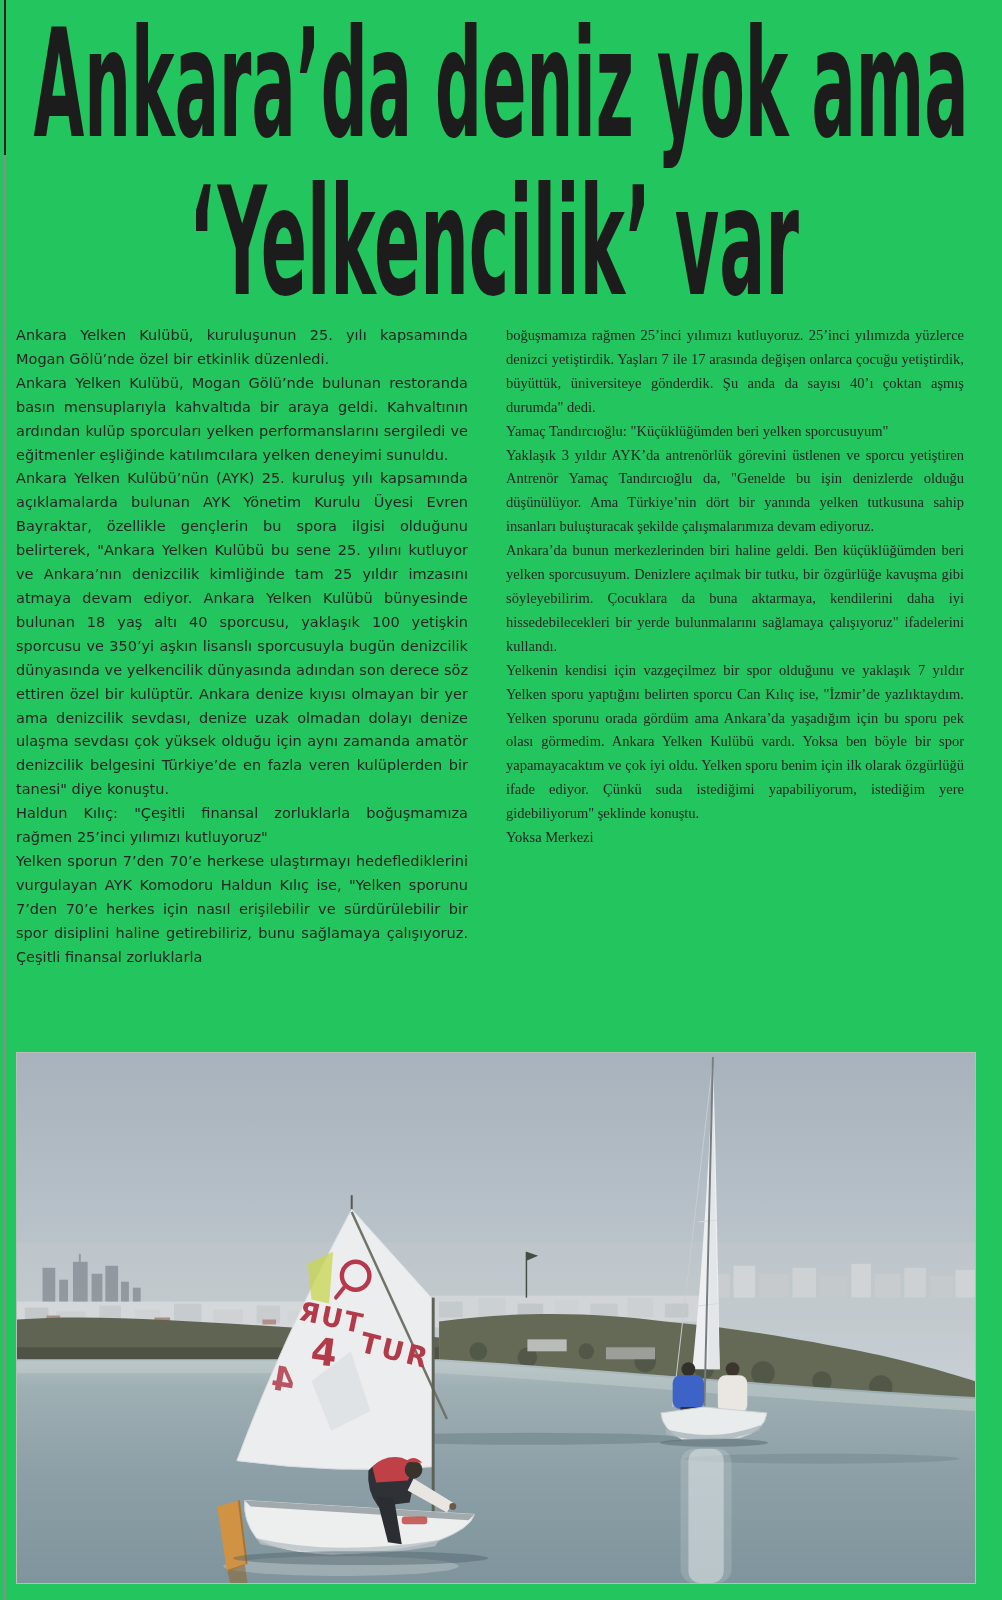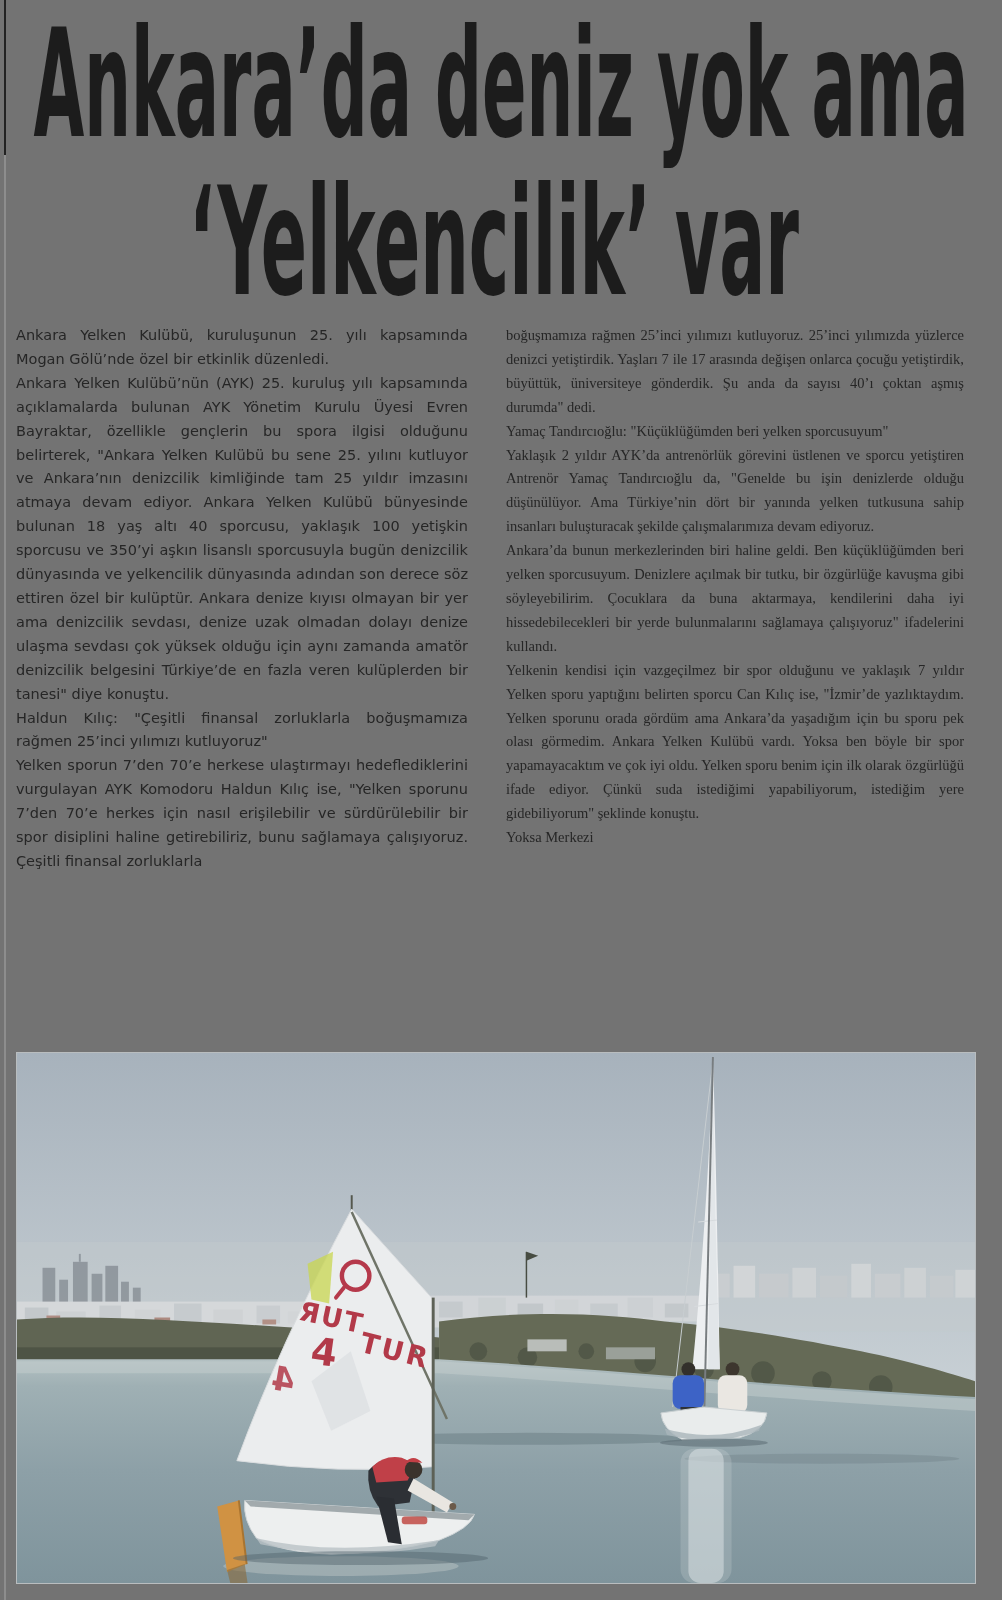--- a/index.html
+++ b/index.html
@@ -5,21 +5,21 @@
   html,body{
     margin:0; padding:0;
     width:1002px; height:1600px;
     background:#ffffff;
     overflow:hidden;
     font-family:"DejaVu Sans", sans-serif;
   }
   .page{
     position:relative;
     width:1002px; height:1600px;
-    background:#737373;
+    background:#22c55e;
   }
   .left-rule{
     position:absolute; left:4px; top:0;
     width:2px; height:1600px;
     background:linear-gradient(#222222 0 155px, #8d8d8d 155px 100%);
   }
   .content{
     position:absolute; left:16px; top:0;
     width:970px;
   }
@@ -70,28 +70,29 @@
     <header class="headline">
       <svg width="970" height="300" viewBox="0 0 970 300">
         <text class="hl-text" x="485" y="130" font-size="150" text-anchor="middle" textLength="935" lengthAdjust="spacingAndGlyphs">Ankara’da deniz yok ama</text>
         <text class="hl-text" x="478" y="288" font-size="150" text-anchor="middle" textLength="610" lengthAdjust="spacingAndGlyphs">‘Yelkencilik’ var</text>
       </svg>
     </header>
 
     <main class="columns">
       <div class="col col-left">
         <p>Ankara Yelken Kulübü, kuruluşunun 25. yılı kapsamında Mogan Gölü’nde özel bir etkinlik düzenledi.</p>
+        <p>Ankara Yelken Kulübü, Mogan Gölü’nde bulunan restoranda basın mensuplarıyla kahvaltıda bir araya geldi. Kahvaltının ardından kulüp sporcuları yelken performanslarını sergiledi ve eğitmenler eşliğinde katılımcılara yelken deneyimi sunuldu.</p>
         <p>Ankara Yelken Kulübü’nün (AYK) 25. kuruluş yılı kapsamında açıklamalarda bulunan AYK Yönetim Kurulu Üyesi Evren Bayraktar, özellikle gençlerin bu spora ilgisi olduğunu belirterek, "Ankara Yelken Kulübü bu sene 25. yılını kutluyor ve Ankara’nın denizcilik kimliğinde tam 25 yıldır imzasını atmaya devam ediyor. Ankara Yelken Kulübü bünyesinde bulunan 18 yaş altı 40 sporcusu, yaklaşık 100 yetişkin sporcusu ve 350’yi aşkın lisanslı sporcusuyla bugün denizcilik dünyasında ve yelkencilik dünyasında adından son derece söz ettiren özel bir kulüptür. Ankara denize kıyısı olmayan bir yer ama denizcilik sevdası, denize uzak olmadan dolayı denize ulaşma sevdası çok yüksek olduğu için aynı zamanda amatör denizcilik belgesini Türkiye’de en fazla veren kulüplerden bir tanesi" diye konuştu.</p>
         <p>Haldun Kılıç: "Çeşitli finansal zorluklarla boğuşmamıza rağmen 25’inci yılımızı kutluyoruz"</p>
         <p>Yelken sporun 7’den 70’e herkese ulaştırmayı hedeflediklerini vurgulayan AYK Komodoru Haldun Kılıç ise, "Yelken sporunu 7’den 70’e herkes için nasıl erişilebilir ve sürdürülebilir bir spor disiplini haline getirebiliriz, bunu sağlamaya çalışıyoruz. Çeşitli finansal zorluklarla</p>
       </div>
       <div class="col col-right">
         <p>boğuşmamıza rağmen 25’inci yılımızı kutluyoruz. 25’inci yılımızda yüzlerce denizci yetiştirdik. Yaşları 7 ile 17 arasında değişen onlarca çocuğu yetiştirdik, büyüttük, üniversiteye gönderdik. Şu anda da sayısı 40’ı çoktan aşmış durumda" dedi.</p>
         <p>Yamaç Tandırcıoğlu: "Küçüklüğümden beri yelken sporcusuyum"</p>
-        <p>Yaklaşık 2 yıldır AYK’da antrenörlük görevini üstlenen ve sporcu yetiştiren Antrenör Yamaç Tandırcıoğlu da, "Genelde bu işin denizlerde olduğu düşünülüyor. Ama Türkiye’nin dört bir yanında yelken tutkusuna sahip insanları buluşturacak şekilde çalışmalarımıza devam ediyoruz.</p>
+        <p>Yaklaşık 3 yıldır AYK’da antrenörlük görevini üstlenen ve sporcu yetiştiren Antrenör Yamaç Tandırcıoğlu da, "Genelde bu işin denizlerde olduğu düşünülüyor. Ama Türkiye’nin dört bir yanında yelken tutkusuna sahip insanları buluşturacak şekilde çalışmalarımıza devam ediyoruz.</p>
         <p>Ankara’da bunun merkezlerinden biri haline geldi. Ben küçüklüğümden beri yelken sporcusuyum. Denizlere açılmak bir tutku, bir özgürlüğe kavuşma gibi söyleyebilirim. Çocuklara da buna aktarmaya, kendilerini daha iyi hissedebilecekleri bir yerde bulunmalarını sağlamaya çalışıyoruz" ifadelerini kullandı.</p>
         <p>Yelkenin kendisi için vazgeçilmez bir spor olduğunu ve yaklaşık 7 yıldır Yelken sporu yaptığını belirten sporcu Can Kılıç ise, "İzmir’de yazlıktaydım. Yelken sporunu orada gördüm ama Ankara’da yaşadığım için bu sporu pek olası görmedim. Ankara Yelken Kulübü vardı. Yoksa ben böyle bir spor yapamayacaktım ve çok iyi oldu. Yelken sporu benim için ilk olarak özgürlüğü ifade ediyor. Çünkü suda istediğimi yapabiliyorum, istediğim yere gidebiliyorum" şeklinde konuştu.</p>
         <p>Yoksa Merkezi</p>
       </div>
     </main>
 
     <figure class="photo-frame" style="margin-left:0">
       <svg width="958" height="530" viewBox="0 0 976 533" preserveAspectRatio="none">
         <defs>
           <linearGradient id="sky" x1="0" y1="0" x2="0" y2="1">

